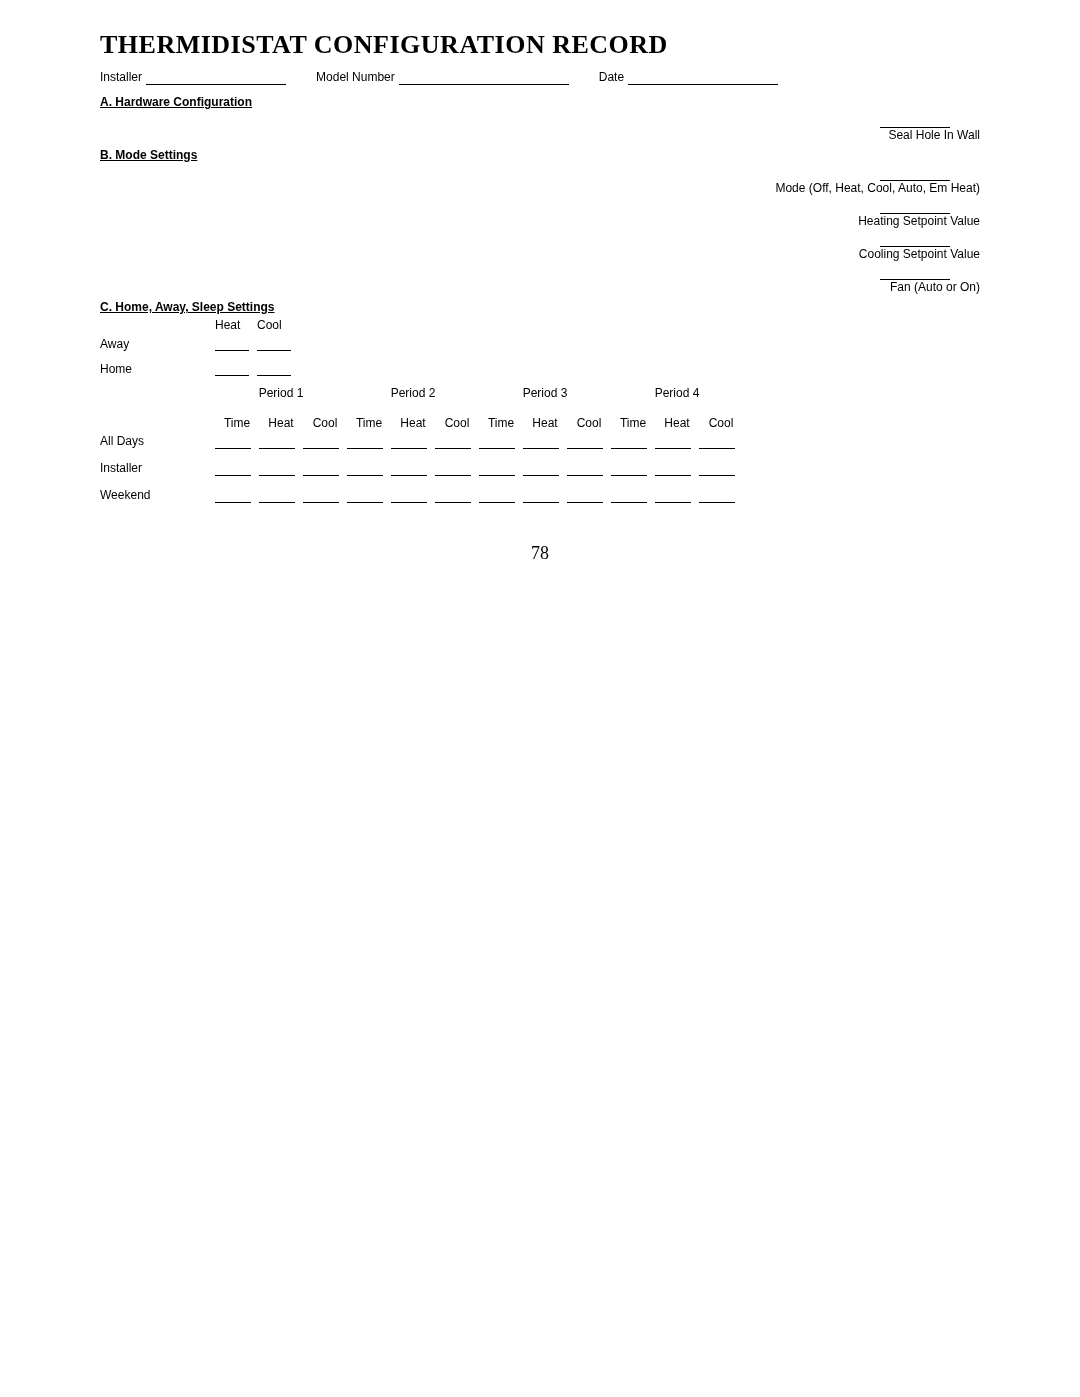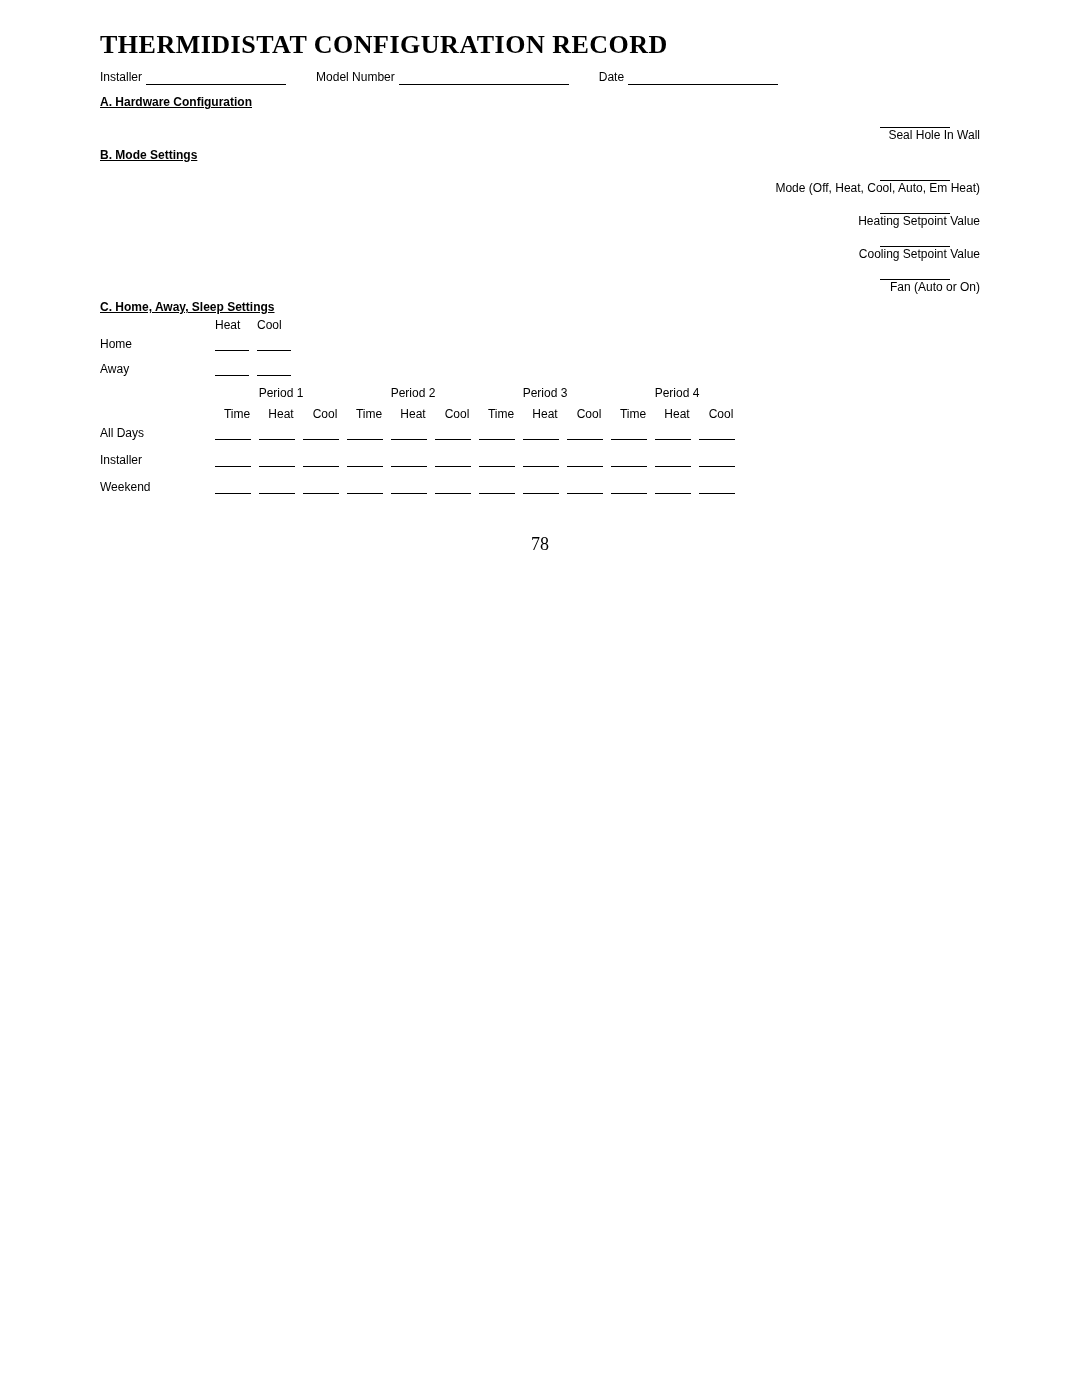--- a/index.html
+++ b/index.html
@@ -98,38 +98,38 @@
   }
 
   
   .d-table {
     font-size: 12px;
     margin-top: 4px;
   }
   .d-periods {
     display: flex;
     margin-left: 115px;
-    margin-bottom: 7px;
+    margin-bottom: 16px;
   }
   .d-period {
     width: 132px;
     text-align: center;
   }
   .d-subhead {
     display: flex;
     margin-left: 115px;
     margin-bottom: 4px;
   }
   .d-subhead div {
     width: 44px;
     text-align: center;
   }
   .d-row {
     display: flex;
-    align-items: center;
+    align-items: flex-start;
     margin-bottom: 12px;
   }
   .d-rowlabel {
     width: 115px;
   }
   .d-cell {
     width: 36px;
     border-bottom: 1px solid #000;
     height: 14px;
     margin-right: 8px;
@@ -187,26 +187,26 @@
     <div class="config-label">Fan (Auto or On)</div>
   </div>
 
   <div class="section-title">C. Home, Away, Sleep Settings</div>
   <div class="c-table">
     <div class="c-head">
       <div>Heat</div>
       <div>Cool</div>
     </div>
     <div class="c-row">
+      <div class="c-rowlabel">Away</div>
+      <div class="c-cell"></div>
+      <div class="c-cell"></div>
+    </div>
+    <div class="c-row">
       <div class="c-rowlabel">Home</div>
-      <div class="c-cell"></div>
-      <div class="c-cell"></div>
-    </div>
-    <div class="c-row">
-      <div class="c-rowlabel">Away</div>
       <div class="c-cell"></div>
       <div class="c-cell"></div>
     </div>
   </div>
 
   <div class="d-table">
     <div class="d-periods">
       <div class="d-period">Period 1</div>
       <div class="d-period">Period 2</div>
       <div class="d-period">Period 3</div>

